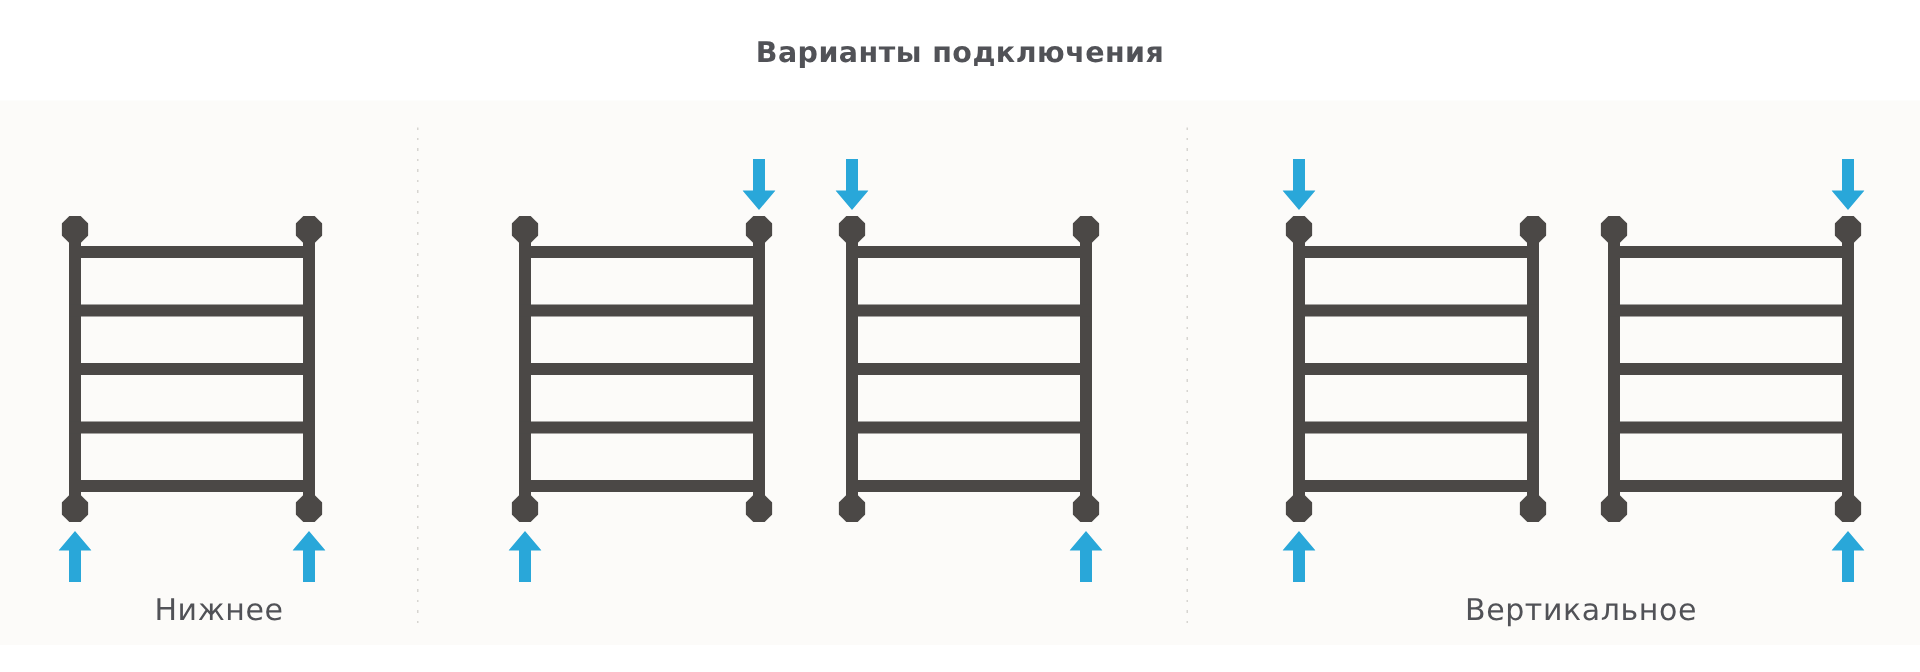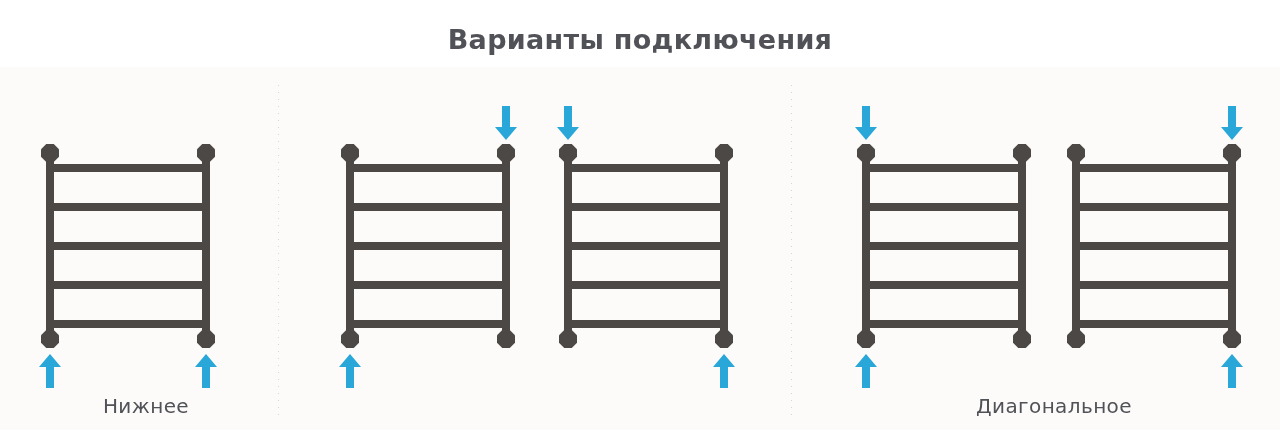--- a/index.html
+++ b/index.html
@@ -8,21 +8,21 @@
     background:#ffffff;
     font-family:"DejaVu Sans","Liberation Sans",sans-serif;
     -webkit-font-smoothing:antialiased;
   }
   .band{
     position:absolute;left:0;top:67px;width:1280px;height:363px;
     background:var(--band,#fcfbf9);
   }
   .title{
     position:absolute;left:0;top:24px;width:1280px;margin:0;
-    text-align:center;font-size:27px;font-weight:700;
+    text-align:center;font-size:19px;font-weight:700;
     letter-spacing:0.3px;color:var(--text,#55565a);
   }
   .divider{
     position:absolute;top:85px;height:335px;width:1px;
     background-image:repeating-linear-gradient(
       to bottom,var(--divider,#d7d5d1) 0 1.5px,transparent 1.5px 7px);
   }
   .ladder{position:absolute;top:144px;width:172px;height:204px;}
   .ladder .post{
     position:absolute;background:var(--rail,#4b4846);
@@ -148,14 +148,14 @@
       <div class="rung" style="top: 176px;"></div>
       <div class="arrow top-right" style=""><svg width="22" height="34" viewBox="0 0 22 34">
           <path d="M11 34 L22 21 L15 21 L15 0 L7 0 L7 21 L0 21 Z"></path>
         </svg></div>
       <div class="arrow bottom-right" style=""><svg width="22" height="34" viewBox="0 0 22 34">
           <path d="M11 0 L22 13 L15 13 L15 34 L7 34 L7 13 L0 13 Z"></path>
         </svg></div>
     </div>
 
   <div class="group-label" style="left:146px">Нижнее</div>
-  <div class="group-label" style="left:1054px">Диагональное</div>
+  <div class="group-label" style="left:1054px">Вертикальное</div>
 </div>
 
 </body></html>

